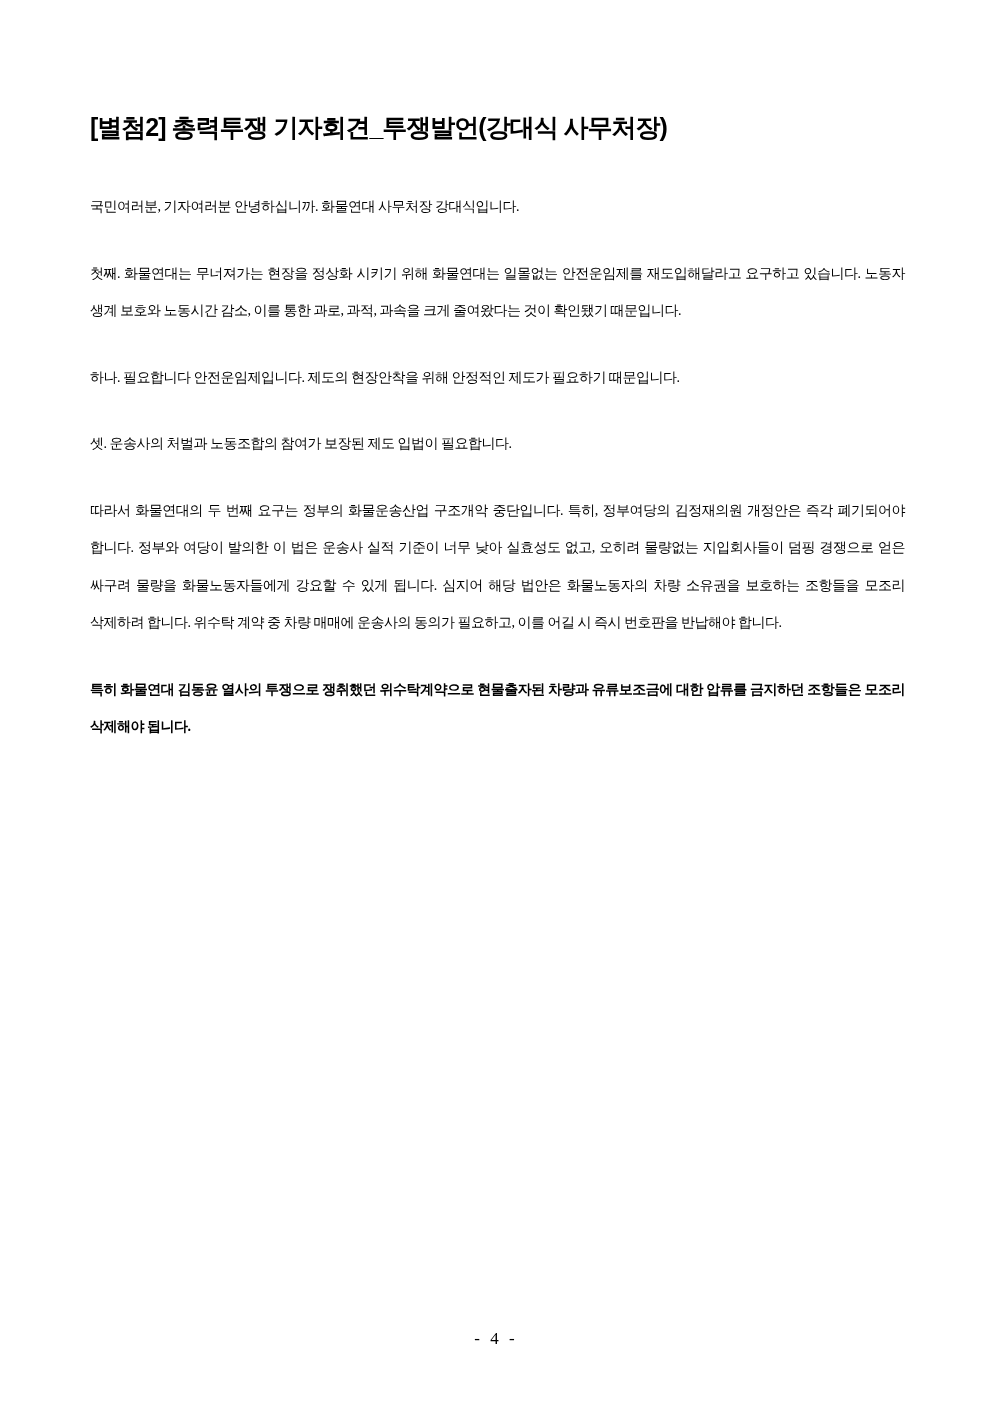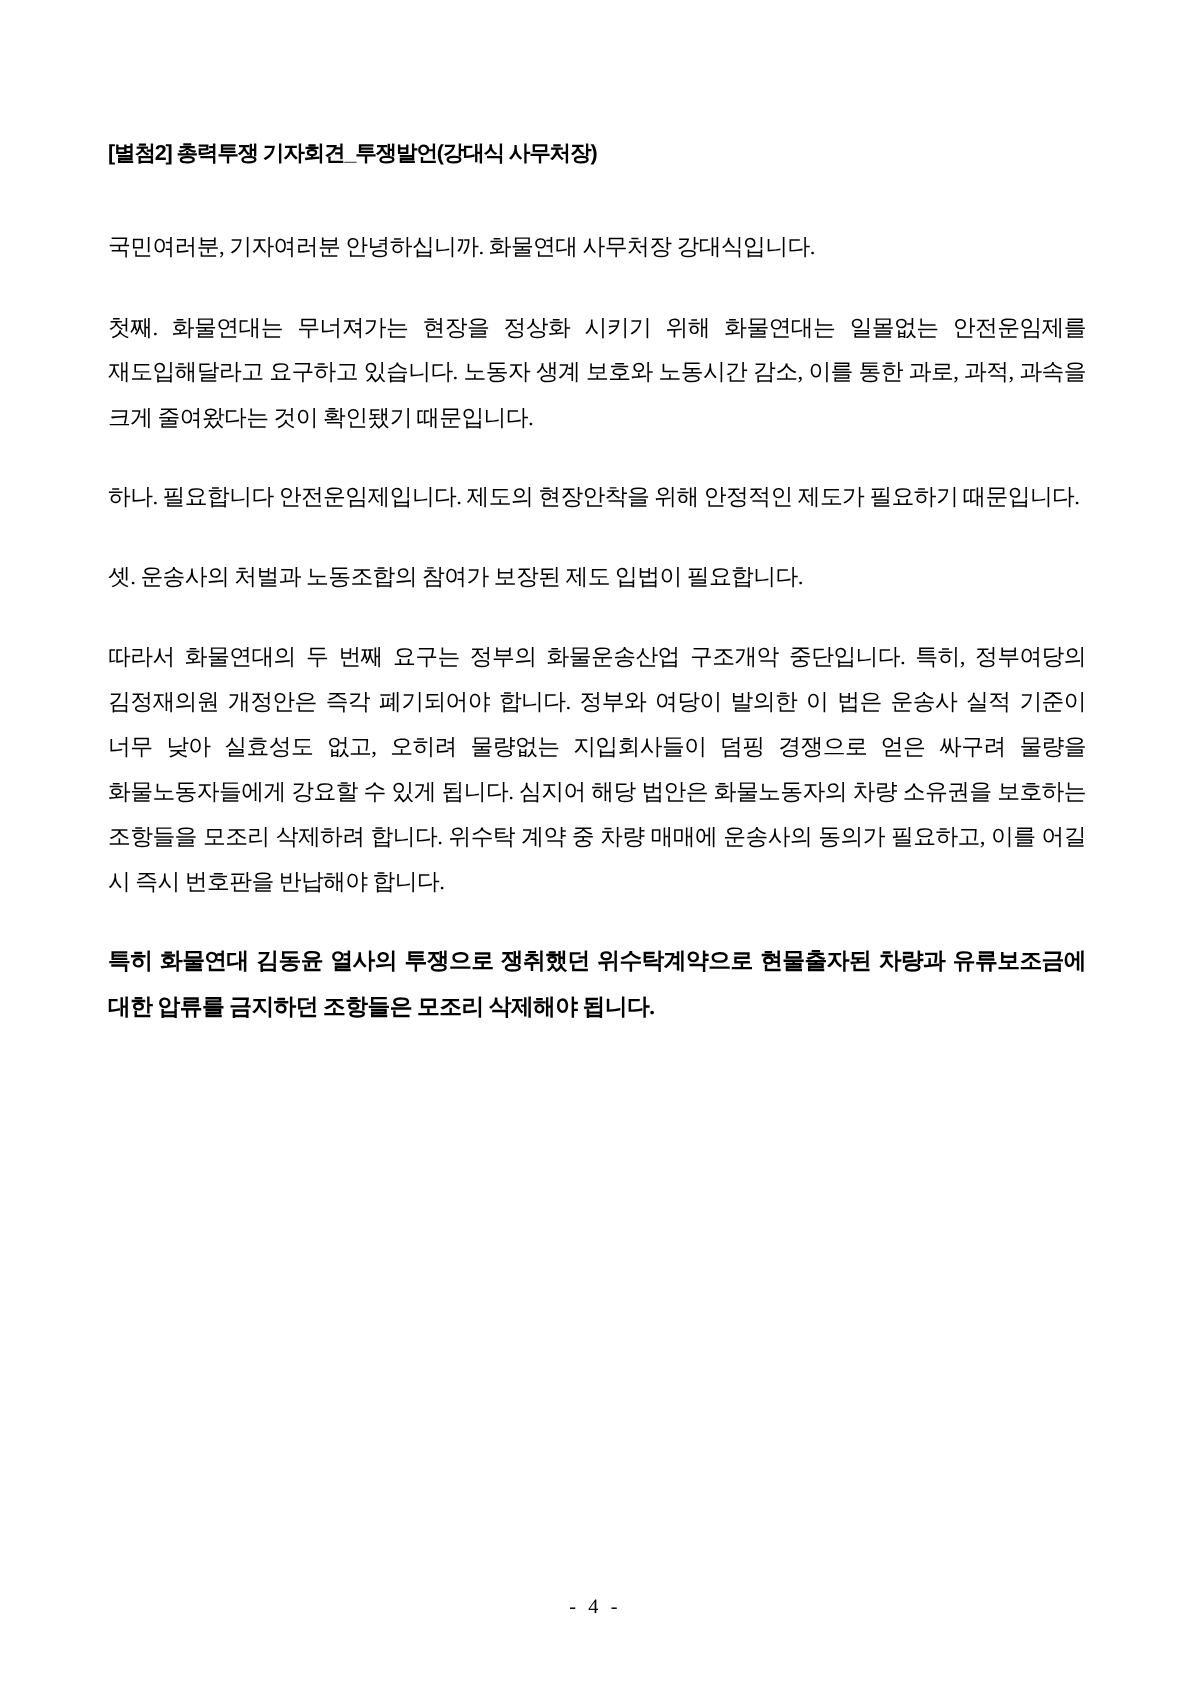--- a/index.html
+++ b/index.html
@@ -21,29 +21,29 @@
   }
   .content {
     position: absolute;
     left: 90px;
     top: 112px;
     width: 815px;
   }
   .doc-title {
     font-family: "Liberation Sans", sans-serif;
     font-weight: 800;
-    font-size: 18px;
+    font-size: 25px;
     line-height: 30px;
     letter-spacing: -1px;
     color: #000000;
     margin-bottom: 46px;
     white-space: nowrap;
   }
   .para {
-    font-size: 19px;
+    font-size: 14px;
     line-height: 37.5px;
     letter-spacing: -0.5px;
     text-align: justify;
     word-break: keep-all;
     color: #000000;
     margin-bottom: 29px;
   }
   .para:last-child { margin-bottom: 0; font-weight: bold; }
   .footer {
     position: absolute;

